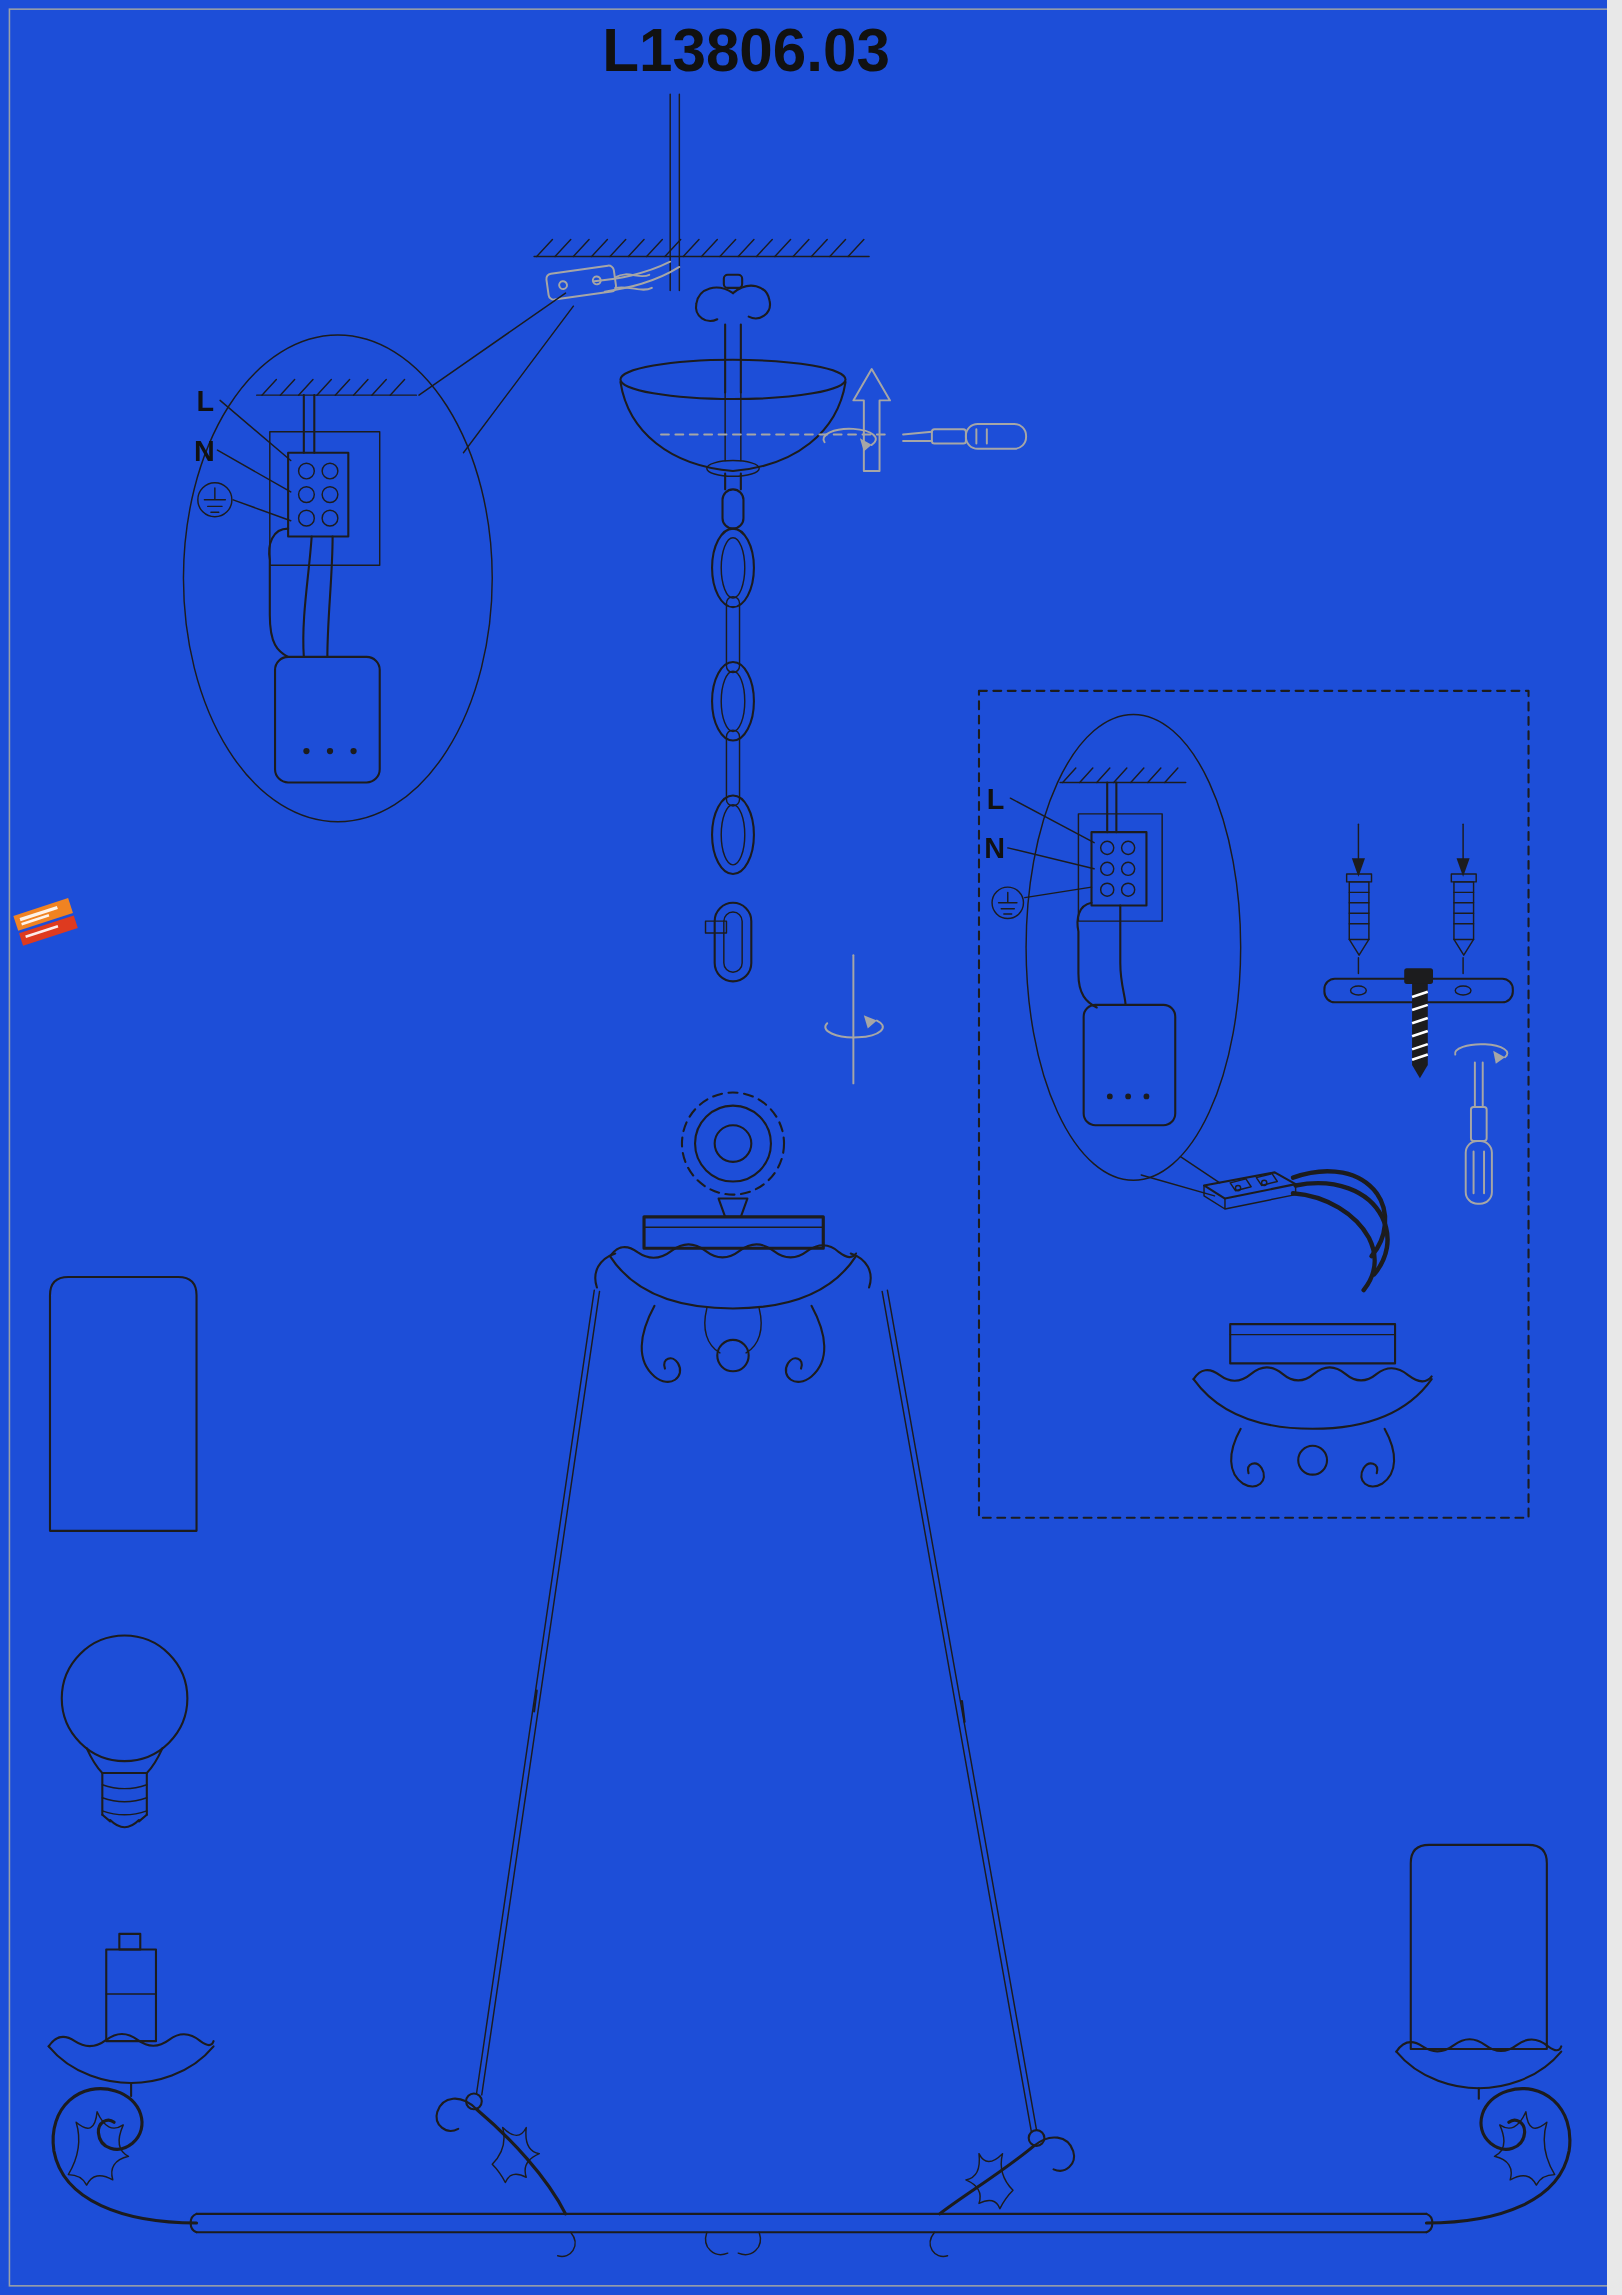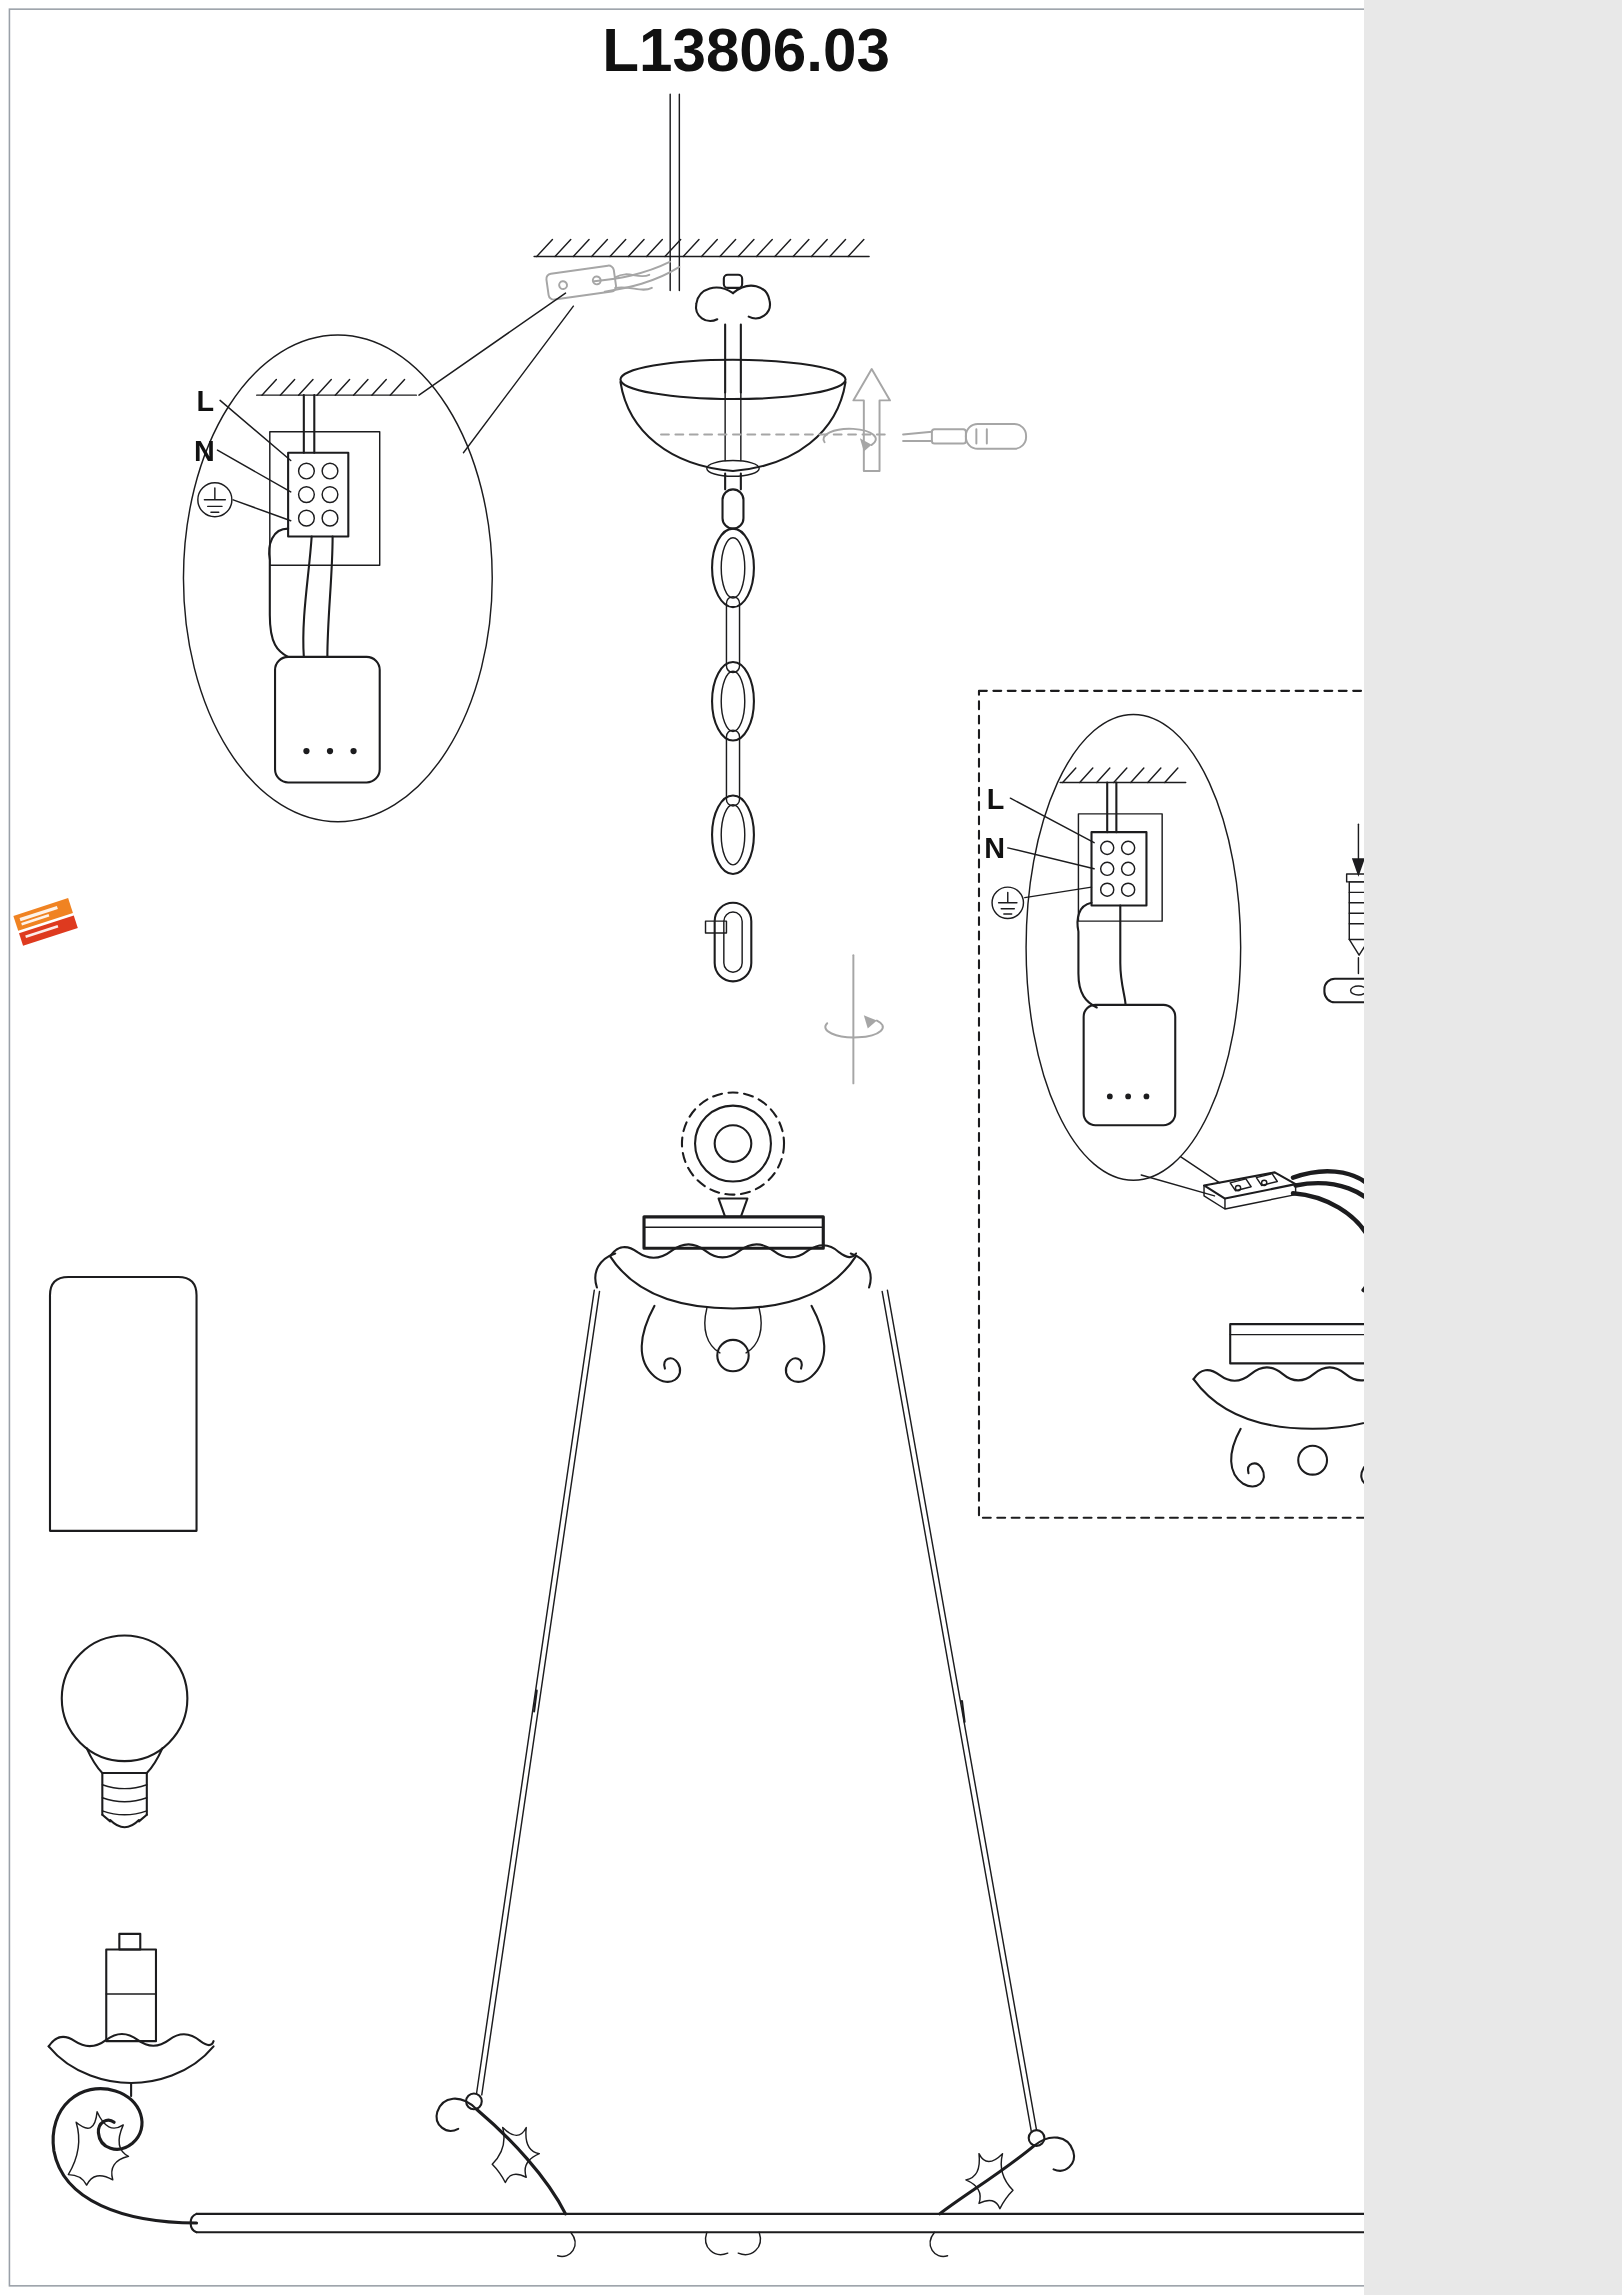--- a/index.html
+++ b/index.html
@@ -1,16 +1,16 @@
 <!DOCTYPE html>
 <html style="font-size:10.5px"><head>
 <meta charset="utf-8">
 <style>
   html,body{margin:0;padding:0;background:#e8e8e8;}
-  .page{width:1364px;height:2295px;background:#ffffff;position:relative;overflow:hidden;}
+  .page{width:1607px;height:2295px;background:#1d4ed8;position:relative;overflow:hidden;}
   svg{position:absolute;left:0;top:0;}
   .ink{fill:none;stroke:#1c1c1e;stroke-width:1.6;stroke-linecap:round;stroke-linejoin:round;}
   .thin{fill:none;stroke:#1c1c1e;stroke-width:1.1;stroke-linecap:round;stroke-linejoin:round;}
   .bold{fill:none;stroke:#1c1c1e;stroke-width:2.4;stroke-linecap:round;stroke-linejoin:round;}
   .wire{fill:none;stroke:#1c1c1e;stroke-width:3.4;stroke-linecap:round;}
   .fillink{fill:#1c1c1e;stroke:none;}
   .faint{fill:none;stroke:#a6a6a6;stroke-width:1.5;stroke-linecap:round;stroke-linejoin:round;}
   .faintfill{fill:#a6a6a6;stroke:none;}
   .dash{stroke-dasharray:7 5;}
   .fdash{stroke-dasharray:6 5;}

